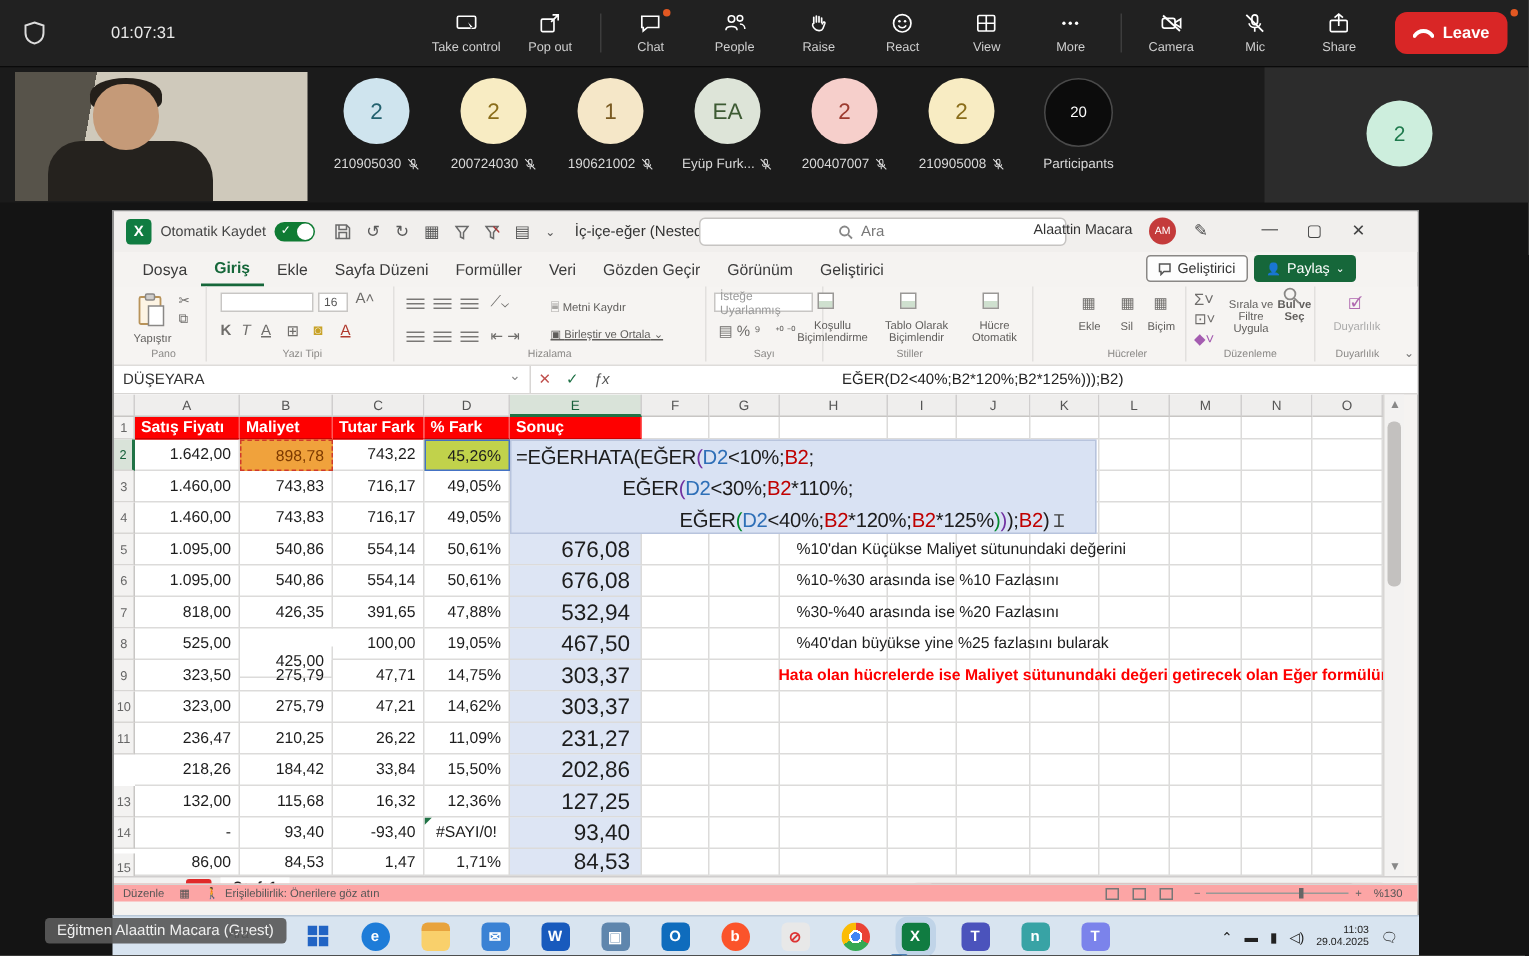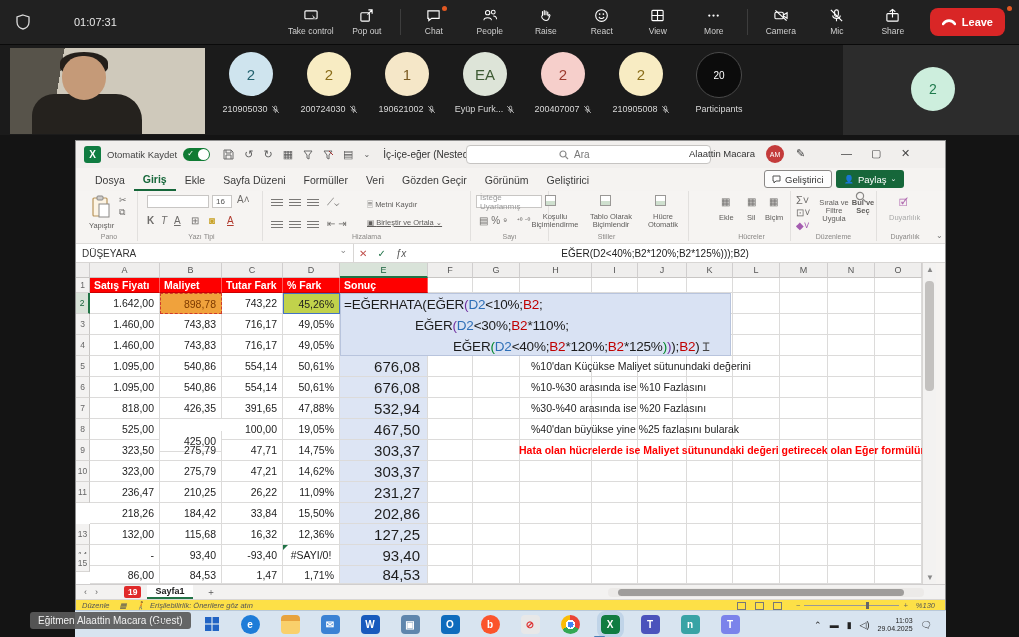--- a/index.html
+++ b/index.html
@@ -91,21 +91,21 @@
   #vscroll{position:absolute;left:846px;top:122px;width:14px;height:321px;background:#f3f2f1;border-left:1px solid #d8d6d4;}
   #vthumb{position:absolute;left:2px;top:18px;width:9px;height:110px;background:#c3c1bf;border-radius:4px;}
   .varr{position:absolute;left:3px;color:#888;font-size:8px;}
 
   
   #sheetbar{position:absolute;left:0;top:443px;width:100%;height:15px;background:#f3f2f1;border-top:1px solid #d0cece;display:flex;align-items:center;font-size:9px;color:#666;}
   #badge19{background:#e02a2a;color:#fff;font-weight:bold;font-size:8.5px;border-radius:2px;padding:1px 4px;margin:0 6px 0 26px;}
   #tab-sayfa{background:#fff;color:#222;font-weight:bold;font-size:9px;padding:1px 8px 0;border-bottom:2px solid #217346;height:14px;}
   #hscroll{position:absolute;left:532px;top:3px;width:316px;height:9px;background:#eceae8;border-radius:4px;}
   #hthumb{position:absolute;left:10px;top:1px;width:286px;height:7px;background:#9f9d9b;border-radius:4px;}
-  #statusbar{position:absolute;left:0;top:458px;width:100%;height:12px;background:#fde047;border-top:1px solid #d8d6d4;display:flex;align-items:center;font-size:7.5px;color:#555;font-style:italic;}
+  #statusbar{position:absolute;left:0;top:448px;width:100%;height:12px;background:#fca5a5;border-top:1px solid #d8d6d4;display:flex;align-items:center;font-size:7.5px;color:#555;}
   .vico{display:inline-block;width:9px;height:8px;border:1px solid #777;margin-left:9px;}
   #zoomslider{display:flex;align-items:center;gap:4px;margin-left:14px;color:#666;}
   #ztrack{width:95px;height:1px;background:#9a9896;position:relative;}
   #zthumb{position:absolute;left:62px;top:-3px;width:3px;height:7px;background:#666;}
 
   
   #taskbar{left:75px;top:610px;width:871px;height:27px;background:#d8e4f0;border-top:1px solid #b9c8d8;}
   #task-icons{position:absolute;left:155px;top:4px;display:flex;align-items:center;gap:0;}
   .tico{width:19px;height:19px;border-radius:4px;color:#fff;font-size:10px;font-weight:bold;display:flex;align-items:center;justify-content:center;margin:0 10.5px;}
   .tico.round{border-radius:50%;}
@@ -771,21 +771,21 @@
         <div class="cell" style="left: 352px; top: 282px; width: 45px; height: 21px;"></div>
         <div class="cell" style="left: 397px; top: 282px; width: 47px; height: 21px;"></div>
         <div class="cell" style="left: 444px; top: 282px; width: 72px; height: 21px;"></div>
         <div class="cell" style="left: 516px; top: 282px; width: 46px; height: 21px;"></div>
         <div class="cell" style="left: 562px; top: 282px; width: 49px; height: 21px;"></div>
         <div class="cell" style="left: 611px; top: 282px; width: 46px; height: 21px;"></div>
         <div class="cell" style="left: 657px; top: 282px; width: 47px; height: 21px;"></div>
         <div class="cell" style="left: 704px; top: 282px; width: 48px; height: 21px;"></div>
         <div class="cell" style="left: 752px; top: 282px; width: 47px; height: 21px;"></div>
         <div class="cell" style="left: 799px; top: 282px; width: 47px; height: 21px;"></div>
-        <div class="rowhdr" style="top: 291px; height: 18px;">15</div>
+        <div class="rowhdr" style="top: 306px; height: 18px;">15</div>
         <div class="cell" style="left: 14px; top: 303px; width: 70px; height: 18px;">86,00</div>
         <div class="cell" style="left: 84px; top: 303px; width: 62px; height: 18px;">84,53</div>
         <div class="cell" style="left: 146px; top: 303px; width: 61px; height: 18px;">1,47</div>
         <div class="cell" style="left: 207px; top: 303px; width: 57px; height: 18px;">1,71%</div>
         <div class="cell ecol" style="left: 264px; top: 303px; width: 88px; height: 18px;">84,53</div>
         <div class="cell" style="left: 352px; top: 303px; width: 45px; height: 18px;"></div>
         <div class="cell" style="left: 397px; top: 303px; width: 47px; height: 18px;"></div>
         <div class="cell" style="left: 444px; top: 303px; width: 72px; height: 18px;"></div>
         <div class="cell" style="left: 516px; top: 303px; width: 46px; height: 18px;"></div>
         <div class="cell" style="left: 562px; top: 303px; width: 49px; height: 18px;"></div>

